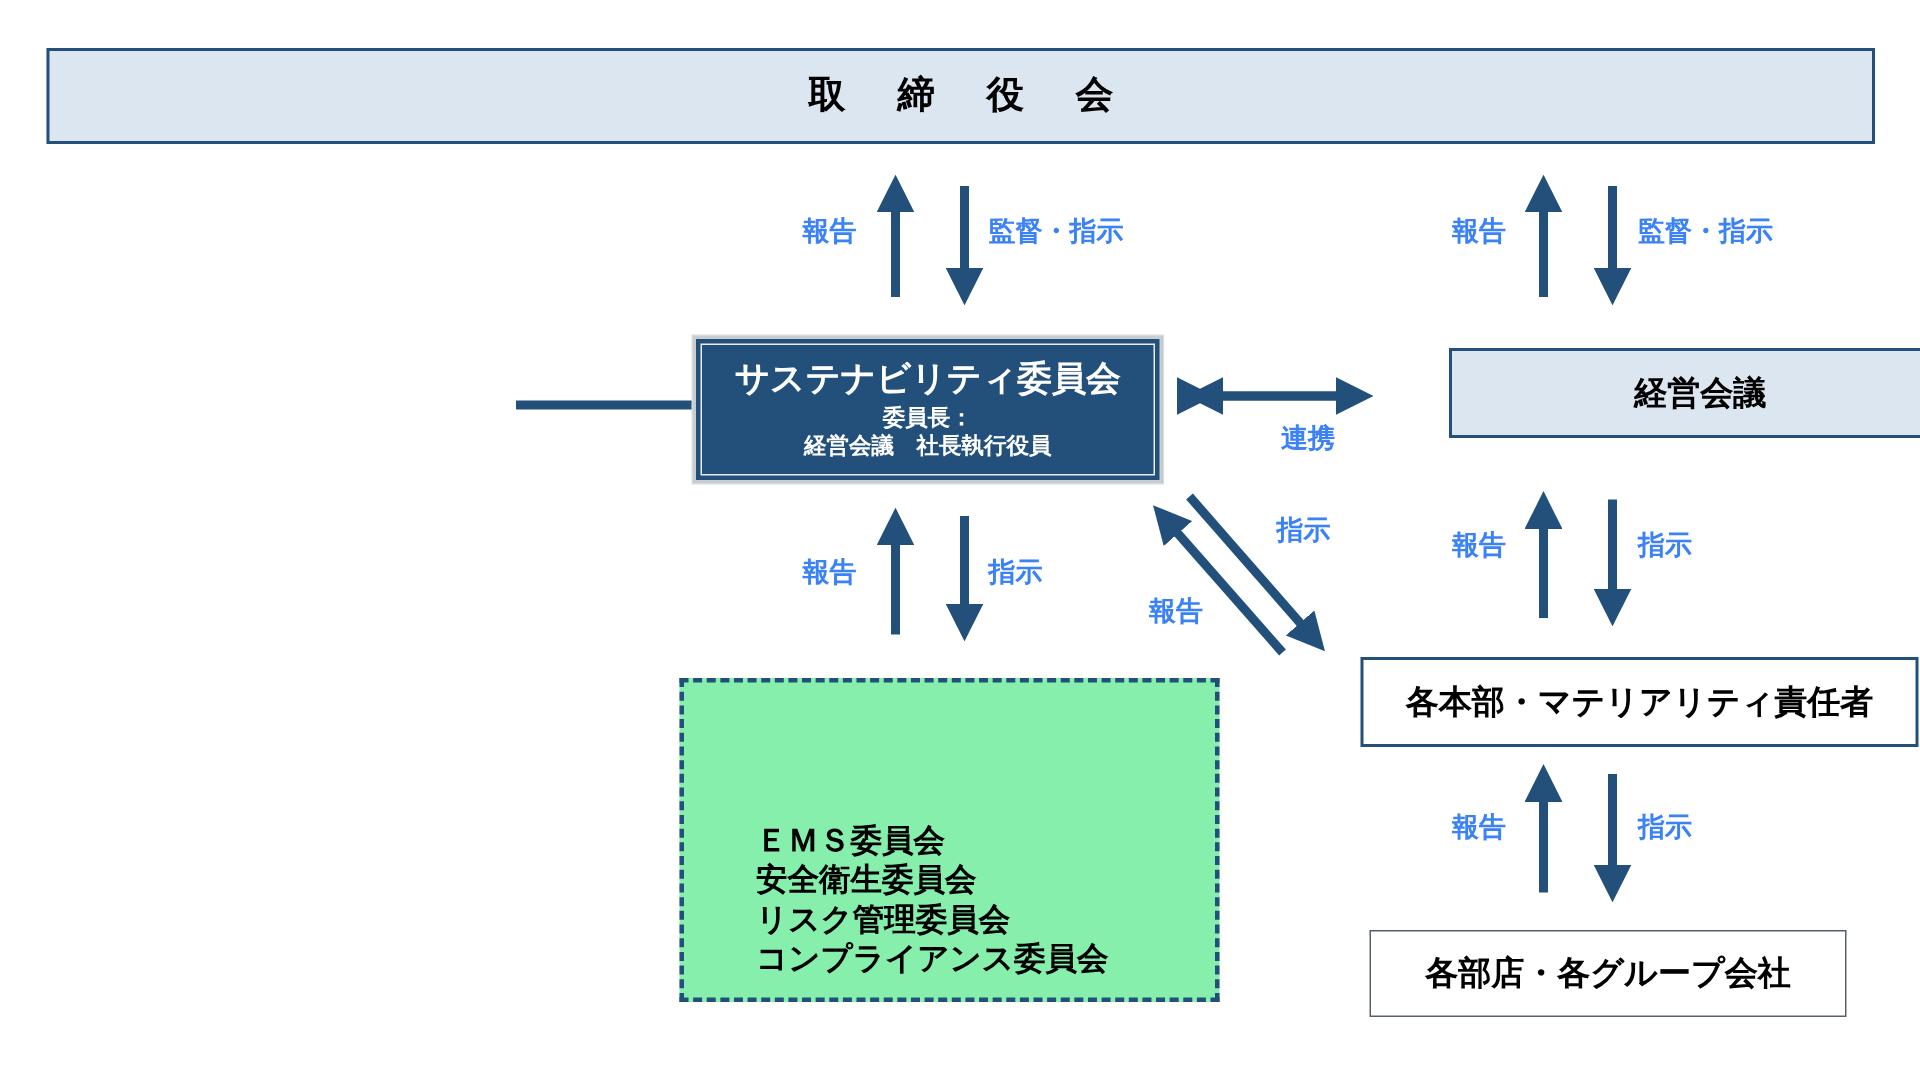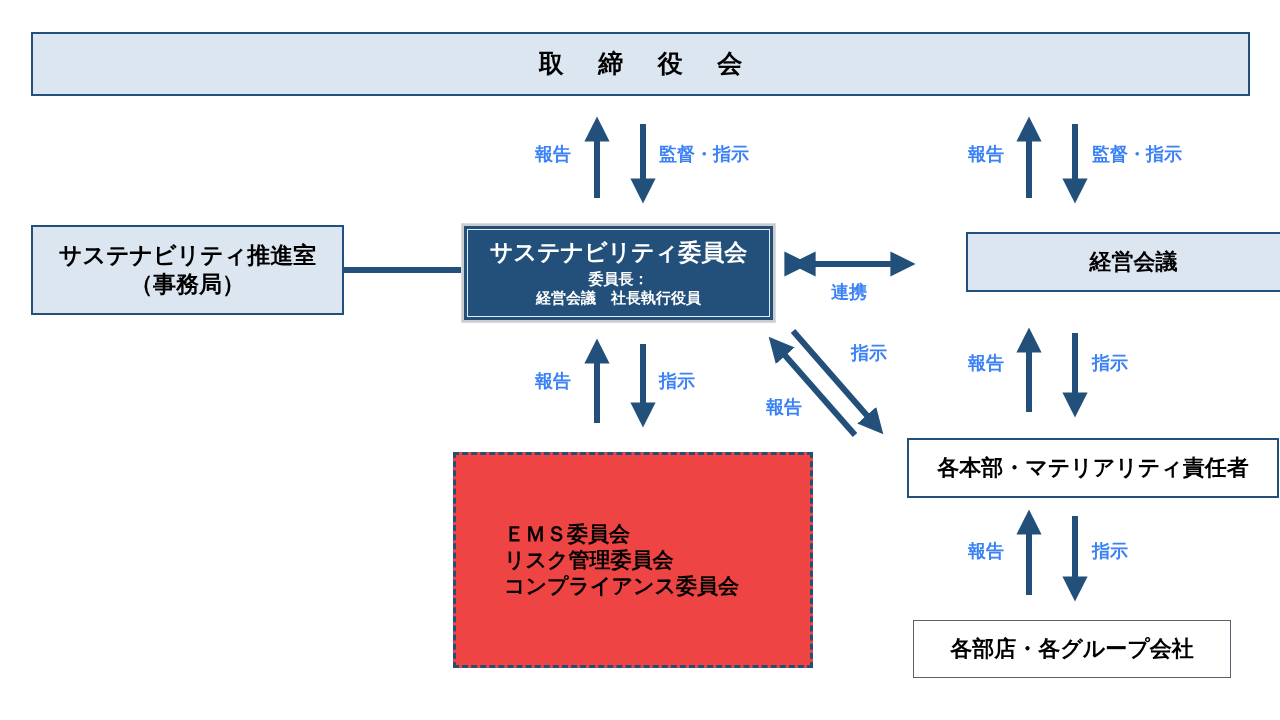--- a/index.html
+++ b/index.html
@@ -61,26 +61,26 @@
     font-weight: bold;
   }
   .box-navy .inner-frame {
     position: absolute;
     left: 3px; right: 3px; top: 3px; bottom: 3px;
     border: 1px solid #e8ecf1;
     pointer-events: none;
   }
 
   .box-dashed {
-    background: #ef4444;
+    background: #86efac;
     border: 3px dashed #22507a;
     color: #000000;
     font-weight: bold;
     align-items: flex-start;
-    justify-content: center;
+    justify-content: flex-end;
   }
 
   
   #board-box {
     left: 31px; top: 32px;
     width: 1219px; height: 64px;
     font-size: 25px;
     letter-spacing: 0.55em;
     text-indent: 0.55em;
   }
@@ -187,24 +187,20 @@
     <line x1="1075" y1="333" x2="1075" y2="408" stroke="#22507a" stroke-width="6" marker-end="url(#arrowhead)"></line>
 
     <line x1="1029" y1="595" x2="1029" y2="519" stroke="#22507a" stroke-width="6" marker-end="url(#arrowhead)"></line>
     <line x1="1075" y1="516" x2="1075" y2="592" stroke="#22507a" stroke-width="6" marker-end="url(#arrowhead)"></line>
   </svg>
 
   <div class="box box-light" id="board-box">
     <span>取 締 役 会</span>
   </div>
 
-  <div class="box box-light" id="promotion-box">
-    <span>サステナビリティ推進室</span>
-    <span>（事務局）</span>
-  </div>
 
   <div class="box box-navy" id="committee-box">
     <span class="inner-frame"></span>
     <span class="line-title">サステナビリティ委員会</span>
     <span class="line-sub">委員長：</span>
     <span class="line-sub">経営会議　社長執行役員</span>
   </div>
 
   <div class="box box-light" id="mgmt-box">
     <span>経営会議</span>
@@ -213,33 +209,34 @@
   <div class="box box-white" id="materiality-box">
     <span>各本部・マテリアリティ責任者</span>
   </div>
 
   <div class="box box-white-thin" id="branches-box">
     <span>各部店・各グループ会社</span>
   </div>
 
   <div class="box box-dashed" id="committees-dashed-box">
     <span class="sub-item">ＥＭＳ委員会</span>
+    <span class="sub-item">安全衛生委員会</span>
     <span class="sub-item">リスク管理委員会</span>
     <span class="sub-item">コンプライアンス委員会</span>
   </div>
 
   <span class="arrow-label" style="left:535px; top:145px;">報告</span>
 
   <span class="arrow-label" style="left:659px; top:145px;">監督・指示</span>
 
   <span class="arrow-label" style="left:968px; top:145px;">報告</span>
 
   <span class="arrow-label" style="left:1092px; top:145px;">監督・指示</span>
 
-  <span class="arrow-label" style="left:831px; top:283px;">連携</span>
+  <span class="arrow-label" style="left:854px; top:283px;">連携</span>
 
   <span class="arrow-label" style="left:535px; top:372px;">報告</span>
 
   <span class="arrow-label" style="left:659px; top:372px;">指示</span>
 
   <span class="arrow-label" style="left:851px; top:344px;">指示</span>
 
   <span class="arrow-label" style="left:766px; top:398px;">報告</span>
 
   <span class="arrow-label" style="left:968px; top:354px;">報告</span>

